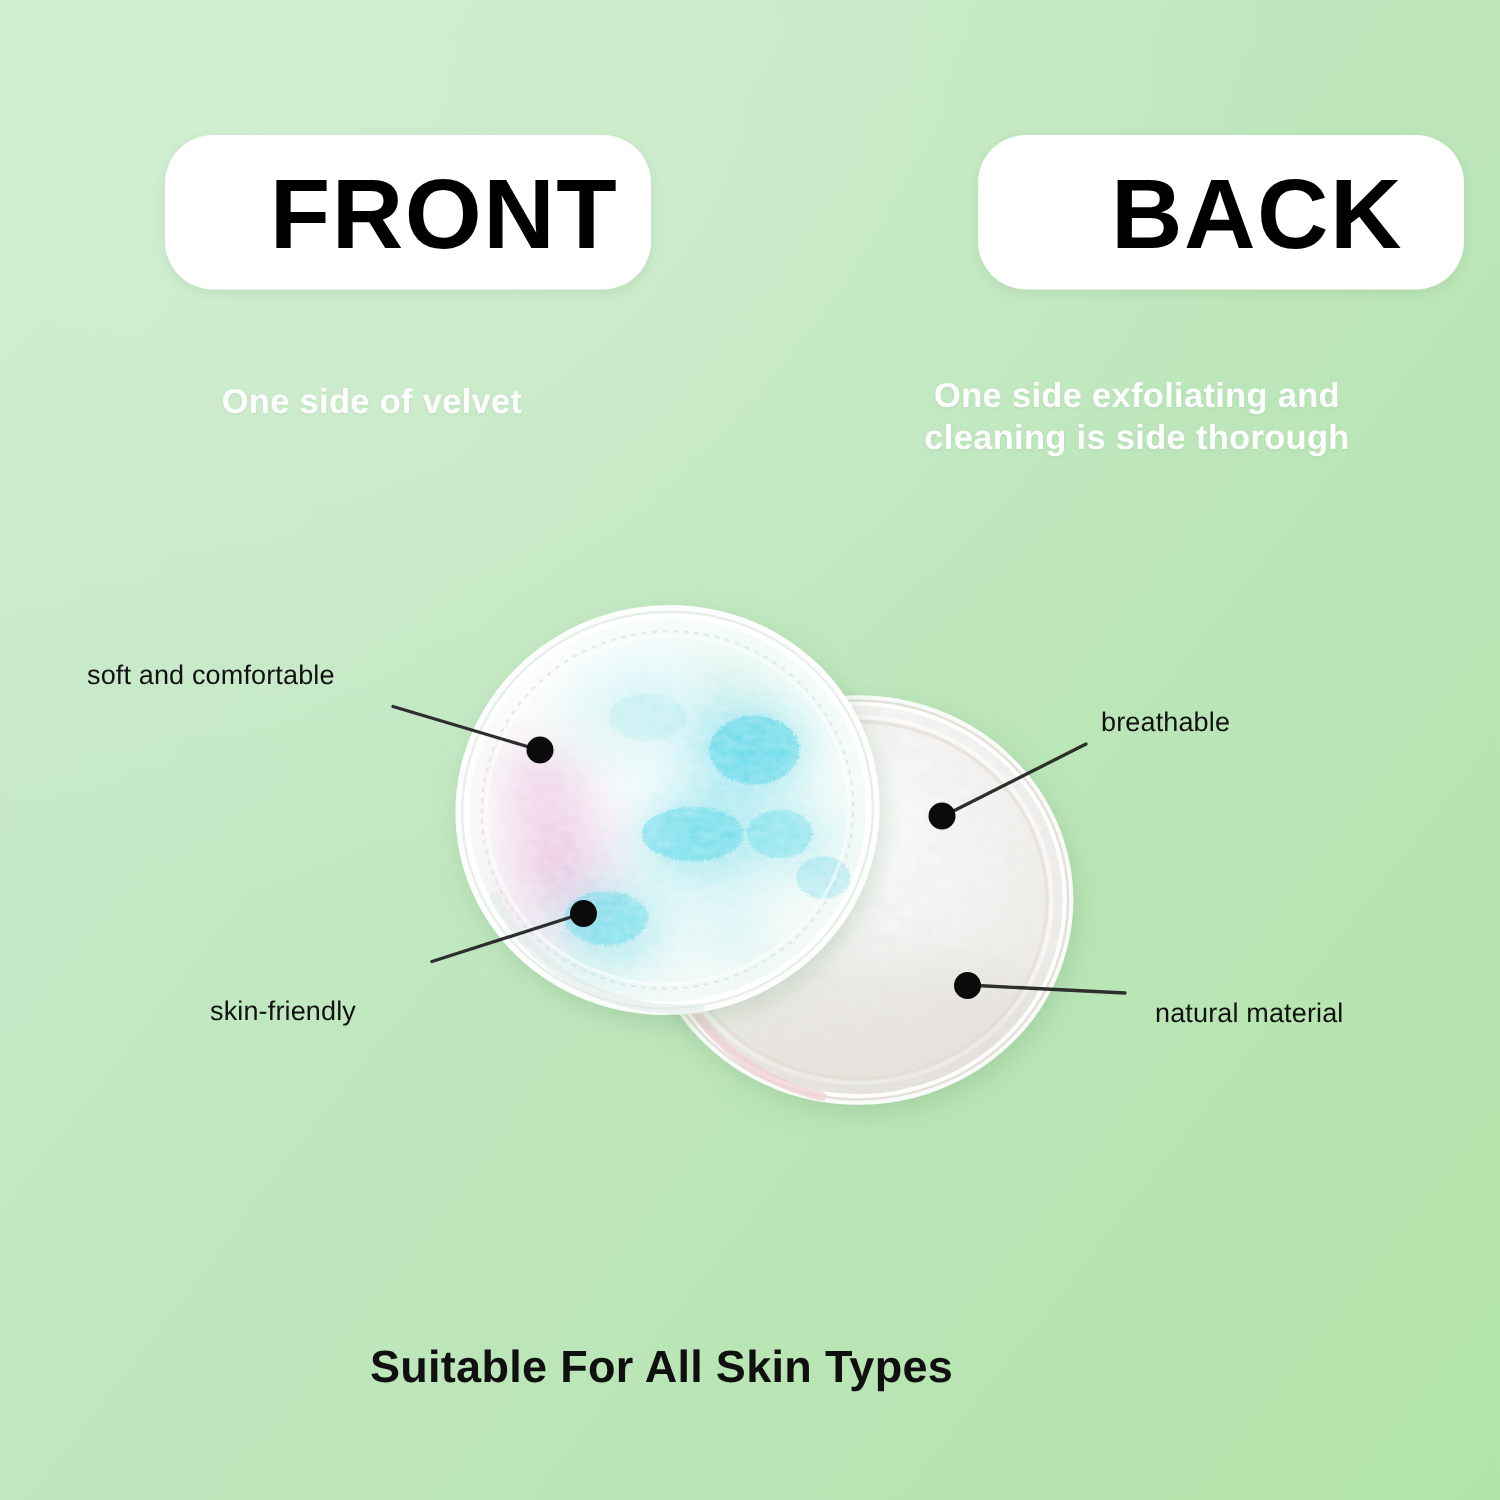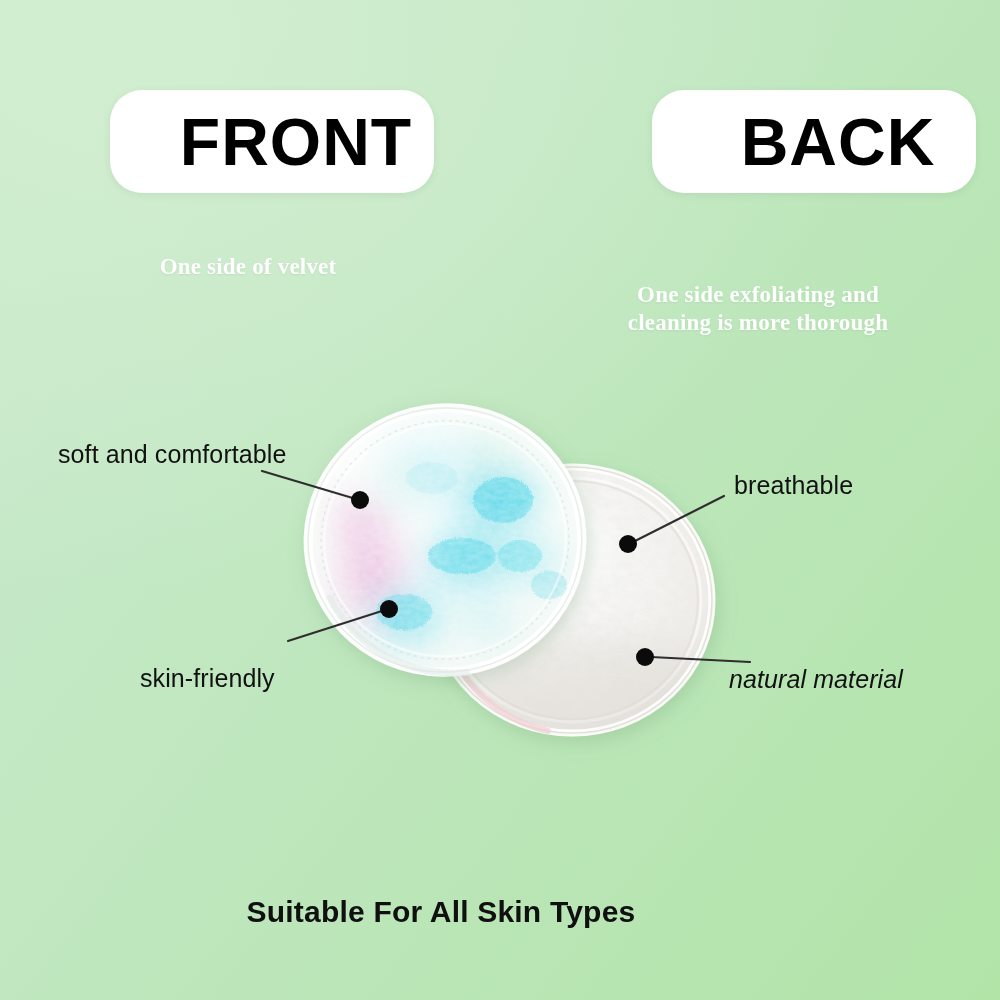--- a/index.html
+++ b/index.html
@@ -49,47 +49,46 @@
   
   .subtitle {
     position: absolute;
     color: #ffffff;
     font-size: 23px;
     font-weight: 700;
     line-height: 1.22;
     text-align: center;
     letter-spacing: 0.2px;
     text-shadow: 0 1px 2px rgba(120,160,120,0.18);
-    font-family: Liberation Serif, serif;
   }
   #subtitle-front { left: 90px;  top: 253px; width: 316px; }
-  #subtitle-back  { left: 570px; top: 249px; width: 376px; margin-top: 32px; }
+  #subtitle-back  { left: 570px; top: 249px; width: 376px; }
 
   
   .product-stage {
     position: absolute;
     left: 0;
     top: 370px;
     width: 1000px;
     height: 420px;
   }
 
   
   .callout {
     position: absolute;
-    font-size: 25px;
+    font-size: 18px;
     font-weight: 400;
     color: #111111;
     white-space: nowrap;
     letter-spacing: 0.1px;
   }
   #callout-soft     { left: 58px;  top: 440px; }
   #callout-skin     { left: 140px; top: 664px; }
   #callout-breath   { left: 734px; top: 471px; }
-  #callout-natural  { left: 729px; top: 665px; font-style: italic; }
+  #callout-natural  { left: 770px; top: 665px; }
 
   
   .footer-text {
     position: absolute;
     left: 0;
     top: 895px;
     width: 882px;
     text-align: center;
     font-size: 30px;
     font-weight: 700;
@@ -109,21 +108,21 @@
   <div class="pill" id="pill-back">
     <span class="pill-text">BACK</span>
   </div>
 
   <div class="subtitle" id="subtitle-front">
     <div>One side of velvet</div>
   </div>
 
   <div class="subtitle" id="subtitle-back">
     <div>One side exfoliating and</div>
-    <div>cleaning is more thorough</div>
+    <div>cleaning is side thorough</div>
   </div>
 
   <svg class="product-stage" viewBox="0 370 1000 420" width="1000" height="420" aria-hidden="true">
     <defs>
 
       <radialGradient id="terryFace" cx="42%" cy="34%" r="78%">
         <stop offset="0%" stop-color="#ffffff"></stop>
         <stop offset="52%" stop-color="#f6f5f2"></stop>
         <stop offset="86%" stop-color="#eceae5"></stop>
         <stop offset="100%" stop-color="#e2dfd9"></stop>

